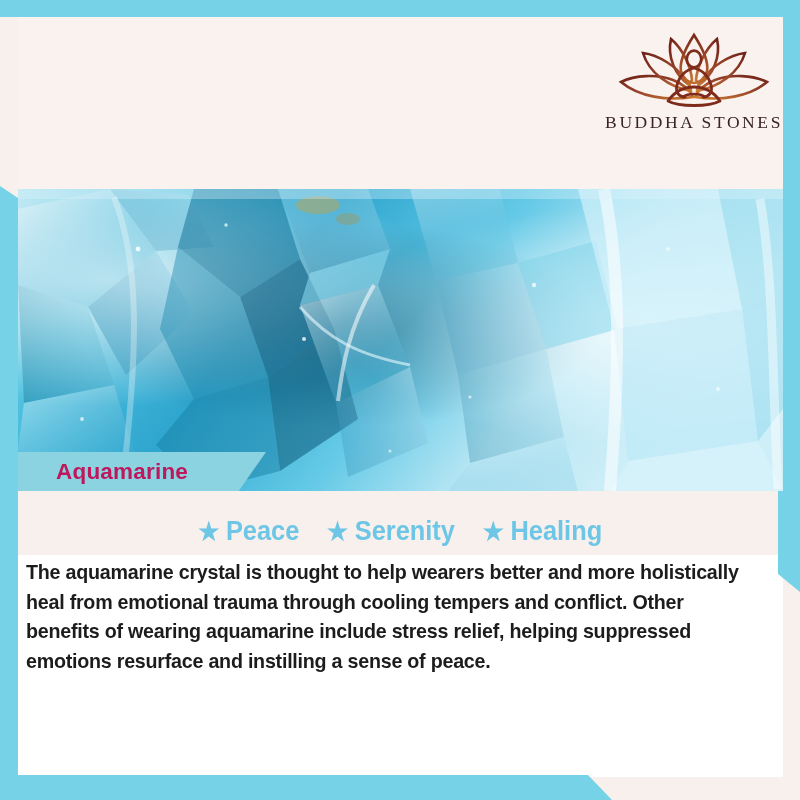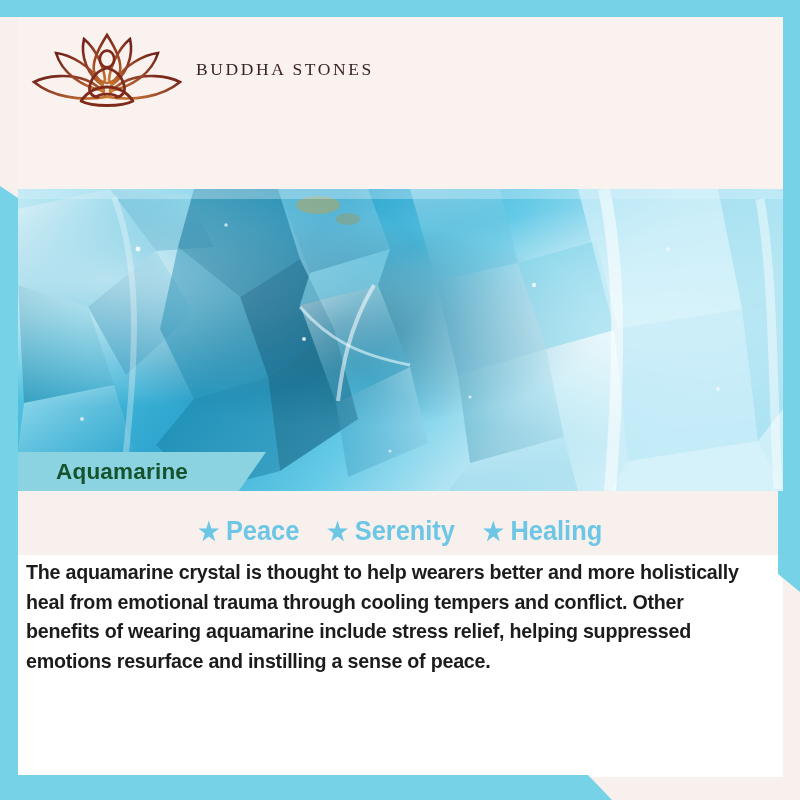--- a/index.html
+++ b/index.html
@@ -21,42 +21,42 @@
   .frame-left{position:absolute;left:0;top:186px;width:18px;height:592px;background:#76D2E6;
               clip-path:polygon(0 0,100% 12px,100% 100%,0 100%);}
   .frame-right{position:absolute;left:778px;top:17px;width:22px;height:575px;background:#76D2E6;
                clip-path:polygon(0 0,100% 0,100% 100%,0 calc(100% - 18px));}
   .frame-bottom{position:absolute;left:0;top:775px;width:612px;height:25px;background:#76D2E6;
                 clip-path:polygon(0 0,588px 0,100% 100%,0 100%);}
 
   
   .header{position:absolute;left:18px;top:17px;width:765px;height:172px;background:#F9F2EE;}
 
-  .logo-wrap{position:absolute;left:0;right:0;top:10px;display:flex;
-             align-items:center;}
+  .logo-wrap{position:absolute;left:0;right:0;top:10px;display:flex;flex-direction:column;
+             align-items:flex-end;}
   .logo-mark{width:178px;height:84px;display:block;}
   .logo-word{margin-top:1px;font-family:"Liberation Serif",serif;font-size:17.5px;
              letter-spacing:2.6px;color:#3A2420;font-weight:400;white-space:nowrap;}
 
   .title-band{position:absolute;left:110px;top:134px;width:545px;height:50px;
               background:#FDF8F5;display:flex;align-items:center;justify-content:center;}
   .title-text{font-family:"Liberation Sans",sans-serif;font-weight:700;font-size:37px;
               color:#6DC6E6;letter-spacing:-0.2px;white-space:nowrap;
               transform:scaleX(0.93);transform-origin:center;}
 
   
   .photo{position:absolute;left:18px;top:189px;width:765px;height:302px;overflow:hidden;
          background:#49BEDC;}
   .photo svg{display:block;width:765px;height:302px;}
 
   
   .ribbon{position:absolute;left:18px;top:452px;width:248px;height:39px;background:#8BD3E1;
           clip-path:polygon(0 0,100% 0,89% 100%,0 100%);
           display:flex;align-items:center;}
-  .ribbon-text{margin-left:38px;color:#14532d;font-weight:700;font-size:22.5px;
+  .ribbon-text{margin-left:38px;color:#be185d;font-weight:700;font-size:22.5px;
                letter-spacing:0.2px;font-family:"Liberation Sans",sans-serif;}
 
   
   .benefits{position:absolute;left:18px;top:512px;width:765px;height:38px;
             display:flex;align-items:center;justify-content:center;gap:0px;}
   .benefit{display:flex;align-items:center;color:#6DC6E6;font-weight:700;font-size:27px;
            white-space:nowrap;transform:scaleX(0.94);transform-origin:center;}
   .benefit .star{font-size:25px;line-height:1;margin-right:7px;}
   .benefit + .benefit{margin-left:20px;}
 

